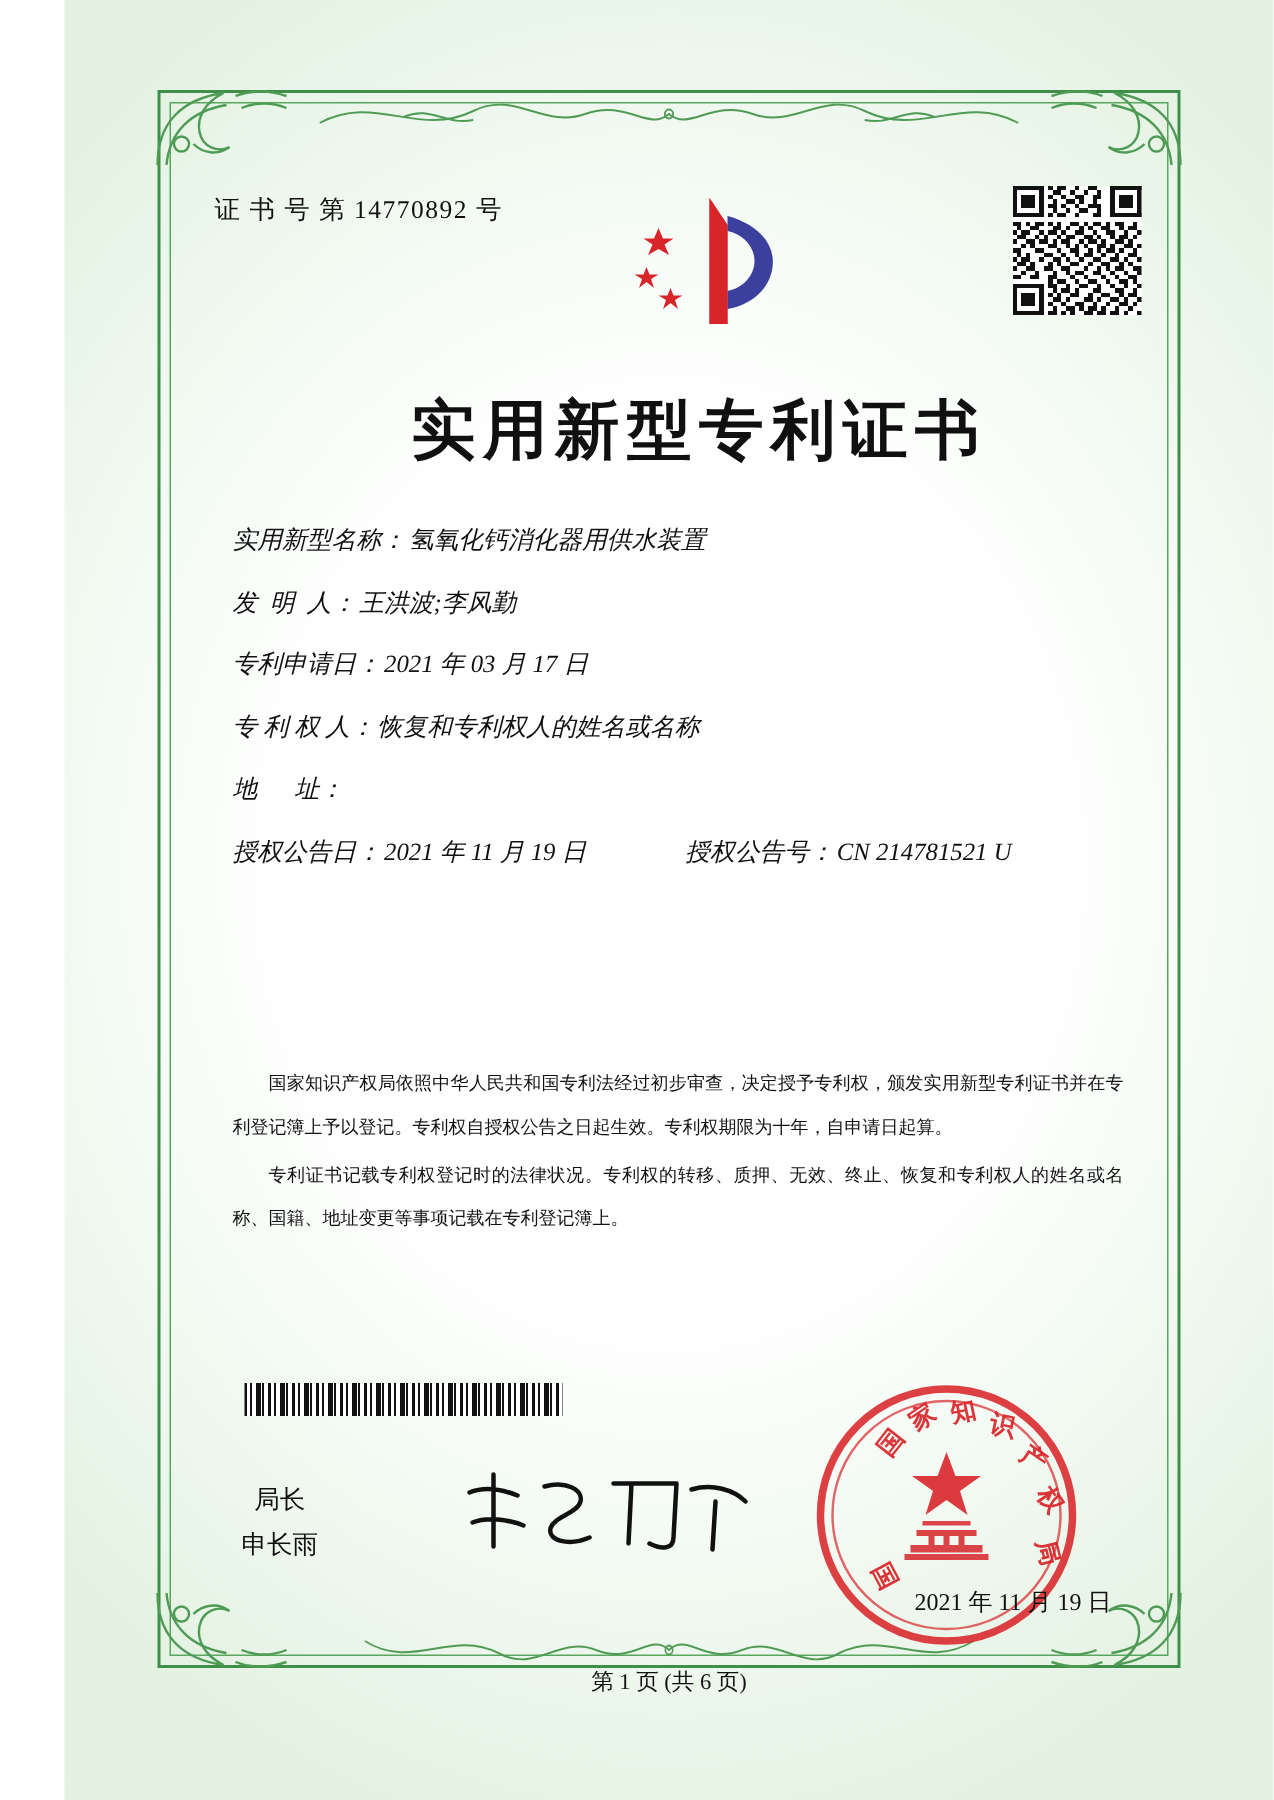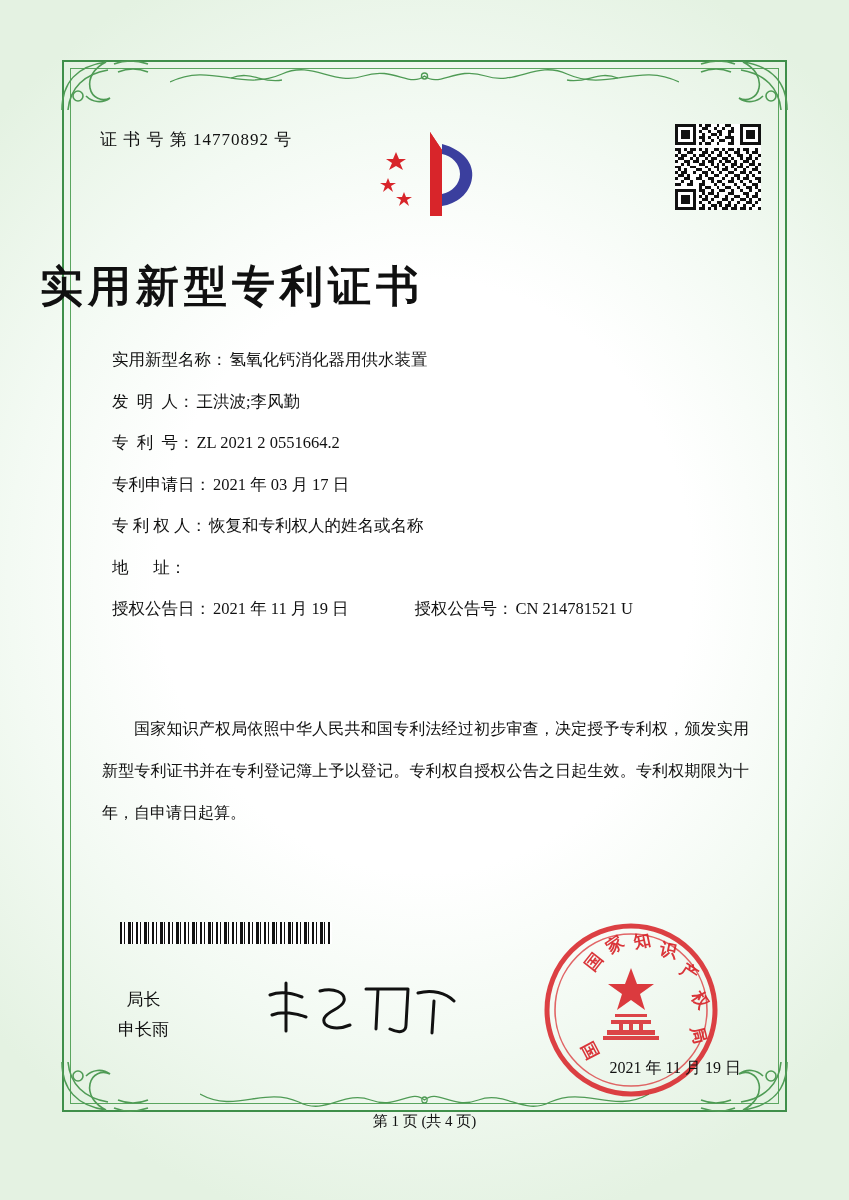--- a/index.html
+++ b/index.html
@@ -14,20 +14,21 @@
     color: #1a1a1a;
     position: relative;
     overflow: hidden;
   }
 
   .page {
     position: absolute;
     inset: 0;
     background:
       radial-gradient(ellipse 70% 55% at 50% 48%, #ffffff 0%, #ffffff 45%, #f3faf3 70%, #e4f2e2 100%);
+    margin-left: 43px;
   }
 
   
   .frame-outer {
     position: absolute;
     left: 62px;
     top: 60px;
     right: 62px;
     bottom: 88px;
     border: 2px solid #3f8f4a;
@@ -100,64 +101,65 @@
     top: 124px;
     width: 86px;
     height: 86px;
   }
   .qr svg { width: 100%; height: 100%; display: block; }
 
   .title {
     position: absolute;
     left: 0; right: 0;
     top: 258px;
-    text-align: left;
+    text-align: center;
     font-size: 43px;
     font-weight: bold;
     letter-spacing: 5px;
     font-family: "DejaVu Sans", "Liberation Sans", sans-serif;
     color: #101010;
     padding-left: 40px;
   }
 
   .fields {
     position: absolute;
     left: 112px;
     right: 100px;
     top: 352px;
     font-size: 16.5px;
     line-height: 1;
   }
   .field-row {
     display: flex;
     align-items: flex-end;
     margin-bottom: 25px;
+    font-style: italic;
   }
   .field-label {
     white-space: pre;
     color: #111;
   }
   .field-value {
     color: #111;
     margin-left: 2px;
   }
   .field-row.pair { justify-content: flex-start; }
   .field-row .second-label {
     white-space: pre;
     margin-left: 66px;
     color: #111;
   }
 
   .paragraphs {
     position: absolute;
-    left: 102px;
+    left: 112px;
     right: 100px;
     top: 708px;
-    font-size: 16px;
-    line-height: 42px;
+    font-size: 12px;
+    line-height: 29px;
     text-align: justify;
     color: #111;
   }
   .paragraphs p {
     margin: 0 0 3px 0;
     text-indent: 2em;
   }
 
   .barcode {
     position: absolute;
@@ -540,44 +542,41 @@
   <div class="fields">
     <div class="field-row">
       <span class="field-label">实用新型名称：</span>
       <span class="field-value">氢氧化钙消化器用供水装置</span>
     </div>
     <div class="field-row">
       <span class="field-label">发  明  人：</span>
       <span class="field-value">王洪波;李风勤</span>
     </div>
     <div class="field-row">
-      <span class="field-label">专  利  号：</span>
-      <span class="field-value">ZL 2021 2 0551664.2</span>
-    </div>
-    <div class="field-row">
       <span class="field-label">专利申请日：</span>
       <span class="field-value">2021 年 03 月 17 日</span>
     </div>
     <div class="field-row">
       <span class="field-label">专 利 权 人：</span>
       <span class="field-value">恢复和专利权人的姓名或名称</span>
     </div>
     <div class="field-row">
       <span class="field-label">地      址：</span>
     </div>
     <div class="field-row pair">
       <span class="field-label">授权公告日：</span>
       <span class="field-value">2021 年 11 月 19 日</span>
       <span class="second-label">授权公告号：</span>
       <span class="field-value">CN 214781521 U</span>
     </div>
   </div>
 
   <div class="paragraphs">
     <p>国家知识产权局依照中华人民共和国专利法经过初步审查，决定授予专利权，颁发实用新型专利证书并在专利登记簿上予以登记。专利权自授权公告之日起生效。专利权期限为十年，自申请日起算。</p>
+    <p>专利证书记载专利权登记时的法律状况。专利权的转移、质押、无效、终止、恢复和专利权人的姓名或名称、国籍、地址变更等事项记载在专利登记簿上。</p>
   </div>
 
   <div class="barcode"></div>
 
   <div class="signature-block">
     <div>局长</div>
     <div>申长雨</div>
   </div>
 
   <div class="signature-script">
@@ -613,16 +612,16 @@
         <text transform="translate(138,52) rotate(34)">产</text>
         <text transform="translate(150,76) rotate(56)">权</text>
         <text transform="translate(150,108) rotate(76)">局</text>
         <text transform="translate(40,126) rotate(62)">国</text>
       </g>
     </svg>
   </div>
 
   <div class="seal-date">2021 年 11 月 19 日</div>
 
-  <div class="page-num">第 1 页 (共 4 页)</div>
+  <div class="page-num">第 1 页 (共 6 页)</div>
 
 
 </div>
 
 </body></html>

